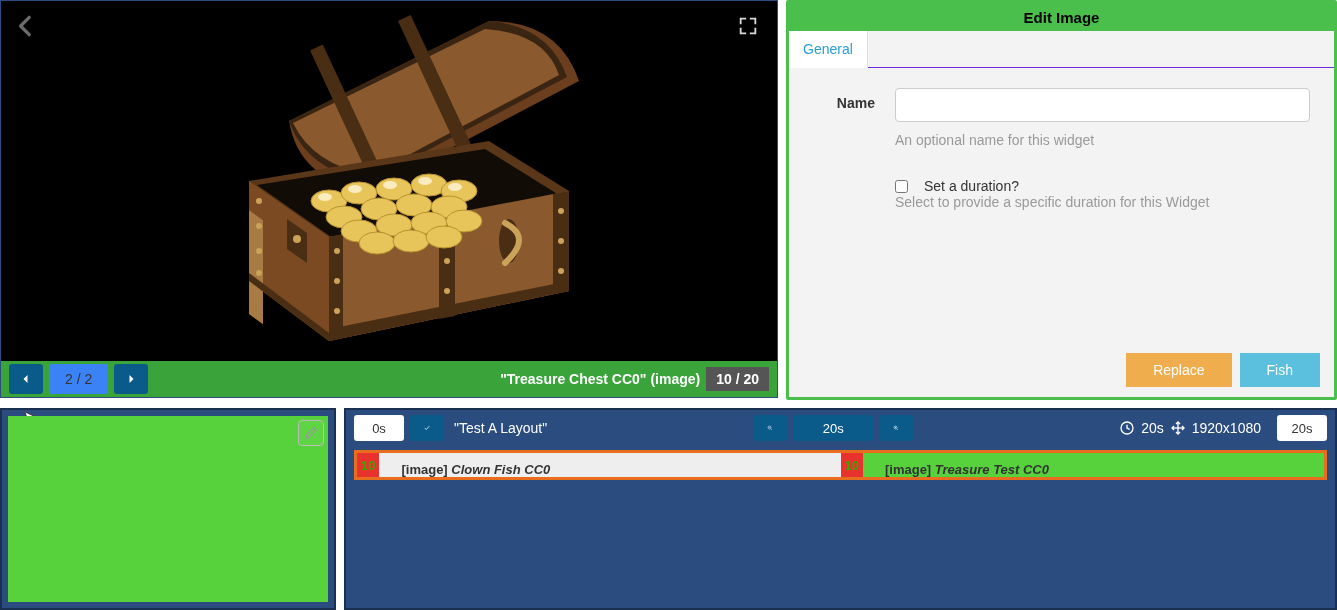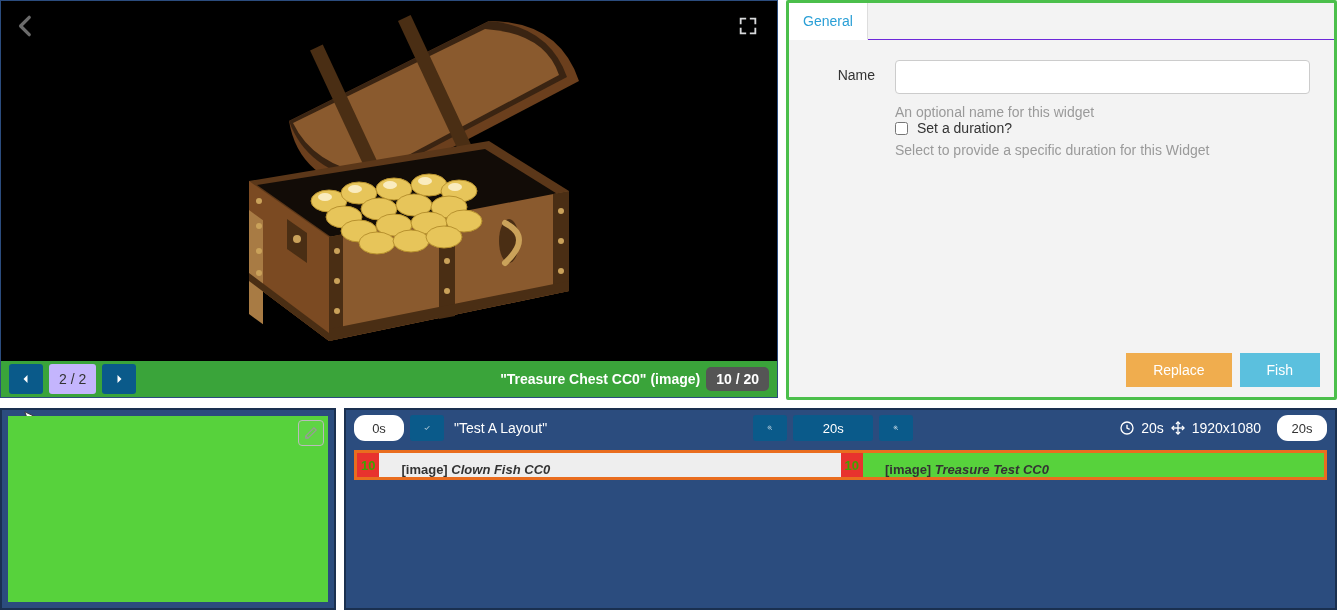--- a/index.html
+++ b/index.html
@@ -5,48 +5,48 @@
 *{box-sizing:border-box;margin:0;padding:0;font-family:"Helvetica Neue",Helvetica,Arial,sans-serif}
 html,body{width:1337px;height:610px;overflow:hidden;background:#fff}
 .app{display:flex;flex-direction:column;width:100%;height:100%}
 .top{display:flex;height:400px;gap:8px;padding:0 0 0 0}
 .preview-panel{position:relative;width:778px;height:398px;background:#000;border:1px solid #2b4c7e}
 .preview-canvas{position:absolute;inset:0;bottom:36px;background:#000;display:flex;align-items:center;justify-content:center;overflow:hidden}
 .back-arrow{position:absolute;top:12px;left:12px;color:#757575;cursor:pointer}
 .expand-icon{position:absolute;top:14px;right:18px;color:#dcdde0;cursor:pointer}
 .preview-footer{position:absolute;bottom:0;left:0;right:0;height:36px;background:#3aa43a;display:flex;align-items:center;padding:0 8px;gap:6px;color:#fff;font-size:14px}
 .pf-btn{width:34px;height:30px;background:#0a5a8a;border-radius:3px;display:flex;align-items:center;justify-content:center;color:#fff;cursor:pointer}
-.pf-page{height:30px;padding:0 10px;background:#c4b5fd;border-radius:3px;display:flex;align-items:center;color:#333;font-weight:400}
+.pf-page{height:30px;padding:0 16px;background:#3b82f6;border-radius:3px;display:flex;align-items:center;color:#333;font-weight:400}
 .pf-spacer{flex:1}
 .pf-title{font-weight:700;white-space:nowrap}
-.pf-count{background:#555;border-radius:5px;padding:4px 10px;font-weight:700}
+.pf-count{background:#555;border-radius:0;padding:4px 10px;font-weight:700}
 .edit-panel{flex:1;border:3px solid #4bbf4b;background:#f3f3f3;display:flex;flex-direction:column;border-radius:2px}
 .edit-header{height:28px;background:#4bbf4b;color:#000;font-weight:700;display:flex;align-items:center;justify-content:center;font-size:15px}
 .tabs{display:flex;border-bottom:1px solid #6d28d9;background:#f3f3f3}
 .tab{padding:10px 14px;font-size:14px;cursor:pointer;color:#555;background:#e8e8e8;border-right:1px solid #ddd}
 .tab.active{background:#fff;color:#2a9fd6;border-bottom:1px solid #fff;margin-bottom:-1px}
 .form-body{flex:1;padding:20px 24px 10px 24px;background:#f3f3f3}
 .form-row{display:flex;margin-bottom:12px}
-.form-label{width:82px;text-align:right;font-weight:400;font-size:14px;color:#333;padding-top:7px;padding-right:20px}
+.form-label{width:82px;text-align:right;font-weight:700;font-size:14px;color:#333;padding-top:7px;padding-right:20px}
 .form-control-wrap{flex:1}
 .form-input{width:100%;height:34px;border:1px solid #ccc;border-radius:4px;padding:0 10px;font-size:14px;background:#fff}
 .help-text{color:#9a9a9a;font-size:14px;margin-top:10px}
-.chk-row{display:flex;align-items:center;gap:9px;}
+.chk-row{display:flex;align-items:center;gap:16px;margin-top:30px}
 .edit-footer{display:flex;justify-content:flex-end;gap:8px;padding:10px 14px}
 .btn{height:34px;padding:0 27px;border:none;border-radius:0;font-size:14px;cursor:pointer;color:#fff}
 .btn-replace{background:#f0ad4e}
 .btn-save{background:#5bc0de}
 .bottom{flex:1;display:flex;gap:8px;background:#fff;padding-top:8px}
 .thumb-panel{width:336px;background:#2b4c7e;border:2px solid #1a3050;position:relative;padding:4px}
 .thumb{position:absolute;inset:6px;background:#57d23c}
 .edit-pencil{position:absolute;top:10px;right:10px;width:26px;height:26px;border:1px solid #bbb;border-radius:4px;background:rgba(255,255,255,.05);display:flex;align-items:center;justify-content:center;color:#999;cursor:pointer}
 .cursor-svg{position:absolute;top:0;left:20px}
 .timeline-panel{flex:1;background:#2b4c7e;border:2px solid #1a3050;display:flex;flex-direction:column}
 .tl-toolbar{height:36px;display:flex;align-items:center;padding:4px 8px;gap:6px;color:#fff;font-size:14px}
-.tl-box{height:26px;background:#fff;color:#333;border-radius:11px;padding:0 14px;display:flex;align-items:center;font-size:13px;min-width:50px;justify-content:center}
+.tl-box{height:26px;background:#fff;color:#333;border-radius:3px;padding:0 14px;display:flex;align-items:center;font-size:13px;min-width:50px;justify-content:center}
 .tl-btn{height:26px;background:#0a5a8a;border-radius:3px;padding:0 14px;display:flex;align-items:center;color:#fff;cursor:pointer;font-size:13px}
 .tl-icon{width:34px;justify-content:center}
 .tl-title{font-style:normal;margin-left:4px}
 .tl-spacer{flex:1}
 .tl-info{display:flex;align-items:center;gap:6px;font-size:14px}
 .timeline-track{margin:4px 8px 8px 8px;border:3px solid #e96d1f;height:30px;display:flex;background:#fff}
 .clip{display:flex;align-items:flex-end;height:100%;font-size:13px;overflow:hidden;white-space:nowrap}
 .clip .dur{background:#e33;color:#ab0;height:100%;display:flex;align-items:center;padding:0 4px;font-weight:700;color:#4a0;color:#3a0}
 .clip .dur{color:#3c0}
 .clip .dur{background:#e8322e;color:#47a300;font-weight:700}
@@ -169,34 +169,35 @@
               <path d="M9 4l8 8-8 8V4z"></path>
             </svg>
         </div>
         <div class="pf-spacer"></div>
         <div class="pf-title">"Treasure Chest CC0" (image)</div>
         <div class="pf-count">10 / 20</div>
       </div>
     </div>
 
     <div class="edit-panel">
+      <div class="edit-header">Edit Image</div>
       <div class="tabs">
         <div class="tab active">General</div>
       </div>
       <div class="form-body">
         <div class="form-row">
           <div class="form-label">Name</div>
           <div class="form-control-wrap">
             <input class="form-input" value="" style="">
             <div class="help-text">An optional name for this widget</div>
             <div class="chk-row">
               <input type="checkbox" style="">
               <span style="font-size:14px;color:#333">Set a duration?</span>
             </div>
-            <div class="help-text" style="margin-top:6px">Select to provide a specific duration for this Widget</div>
+            <div class="help-text" style="margin-top:0">Select to provide a specific duration for this Widget</div>
           </div>
         </div>
       </div>
       <div class="edit-footer">
         <button class="btn btn-replace">Replace</button>
         <button class="btn btn-save">Fish</button>
       </div>
     </div>
   </div>
 

